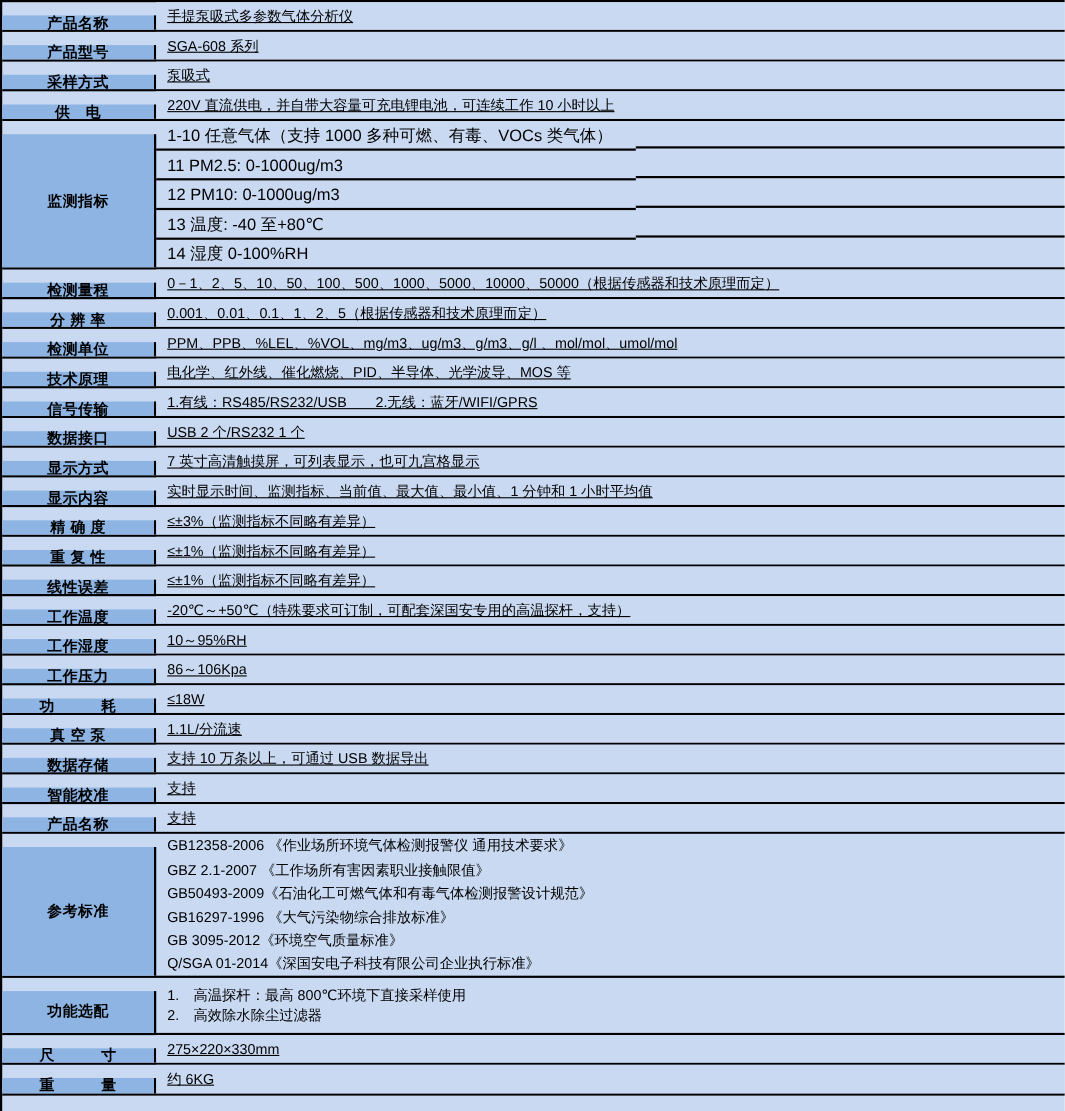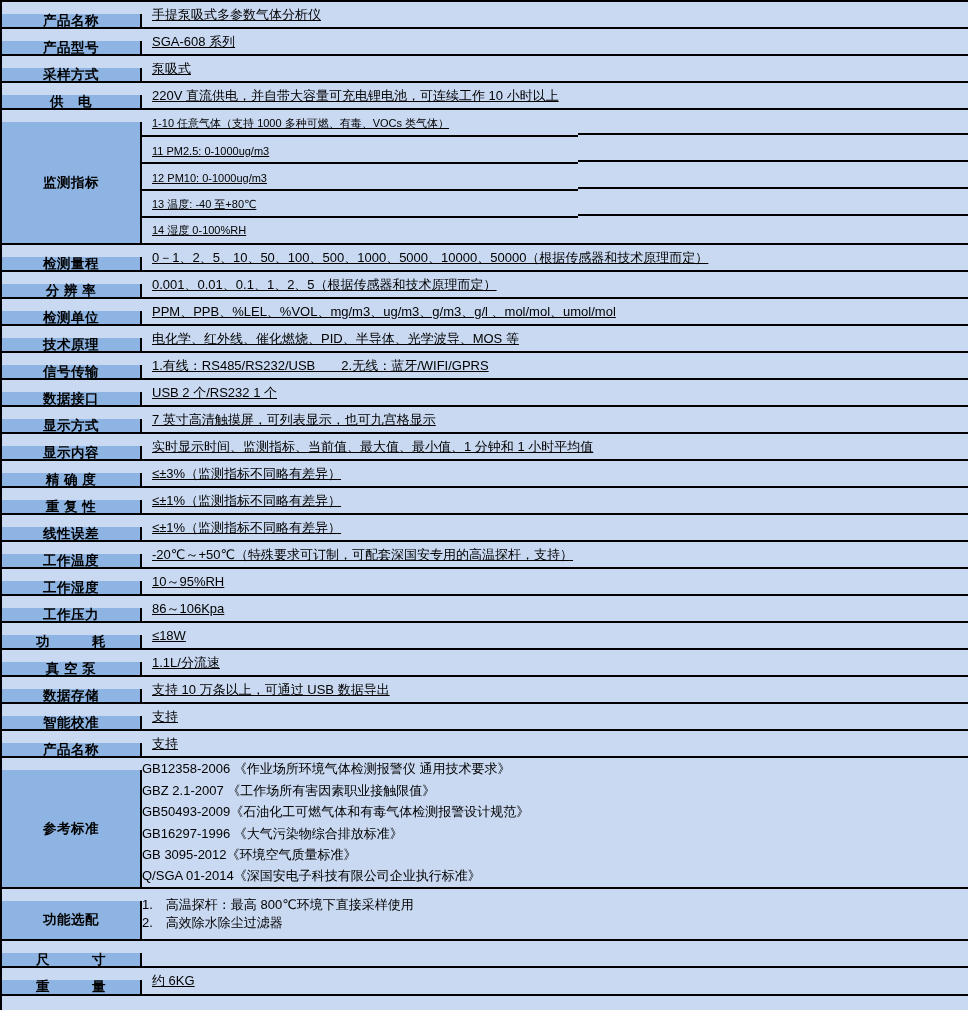--- a/index.html
+++ b/index.html
@@ -33,35 +33,35 @@
     flex:1; display:flex; align-items:center;
     padding-left:10px; font-size:13px;
     background:var(--value-bg,#C9D9F1);
     white-space:pre-wrap; overflow:hidden;text-decoration:underline;
   }
   
   .sub-col{ flex:1; display:flex; flex-direction:column; }
   .subrow{
     position:relative; height:27px;
     display:flex; align-items:center; padding-left:10px;
-    font-size:11px; white-space:pre;text-decoration:underline;
+    font-size:15px; white-space:pre;
   }
   .subrow:last-child{ height:25px; }
   .subrow:not(:last-child)::after{
     content:""; position:absolute; left:0; bottom:0;
     width:436px; height:2px; background:var(--border,#000);
   }
   .subrow:not(:last-child)::before{
     content:""; position:absolute; left:436px; right:0; bottom:2px;
     height:2px; background:var(--border,#000);
   }
   
   .lines-col{
     flex:1; display:flex; flex-direction:column; justify-content:center;
-    font-size:13px;
+    padding-left:10px; font-size:13px;
   }
   .lines-col .line{ line-height:21.4px; white-space:pre; }
   .h-feat .lines-col .line{ line-height:18.4px; }
 </style>
 </head>
 <body>
 
 <div class="spec-table">
 
   <div class="row h-std">
@@ -206,20 +206,21 @@
   <div class="row h-feat">
     <div class="label-cell">功能选配</div>
     <div class="lines-col">
       <div class="line">1.　高温探杆：最高 800℃环境下直接采样使用</div>
       <div class="line">2.　高效除水除尘过滤器</div>
     </div>
   </div>
 
   <div class="row h-std">
     <div class="label-cell">尺　　　寸</div>
+    <div class="value-cell">275×220×330mm</div>
   </div>
 
   <div class="row h-last">
     <div class="label-cell">重　　　量</div>
     <div class="value-cell">约 6KG</div>
   </div>
 
 </div>
 
 </body></html>

